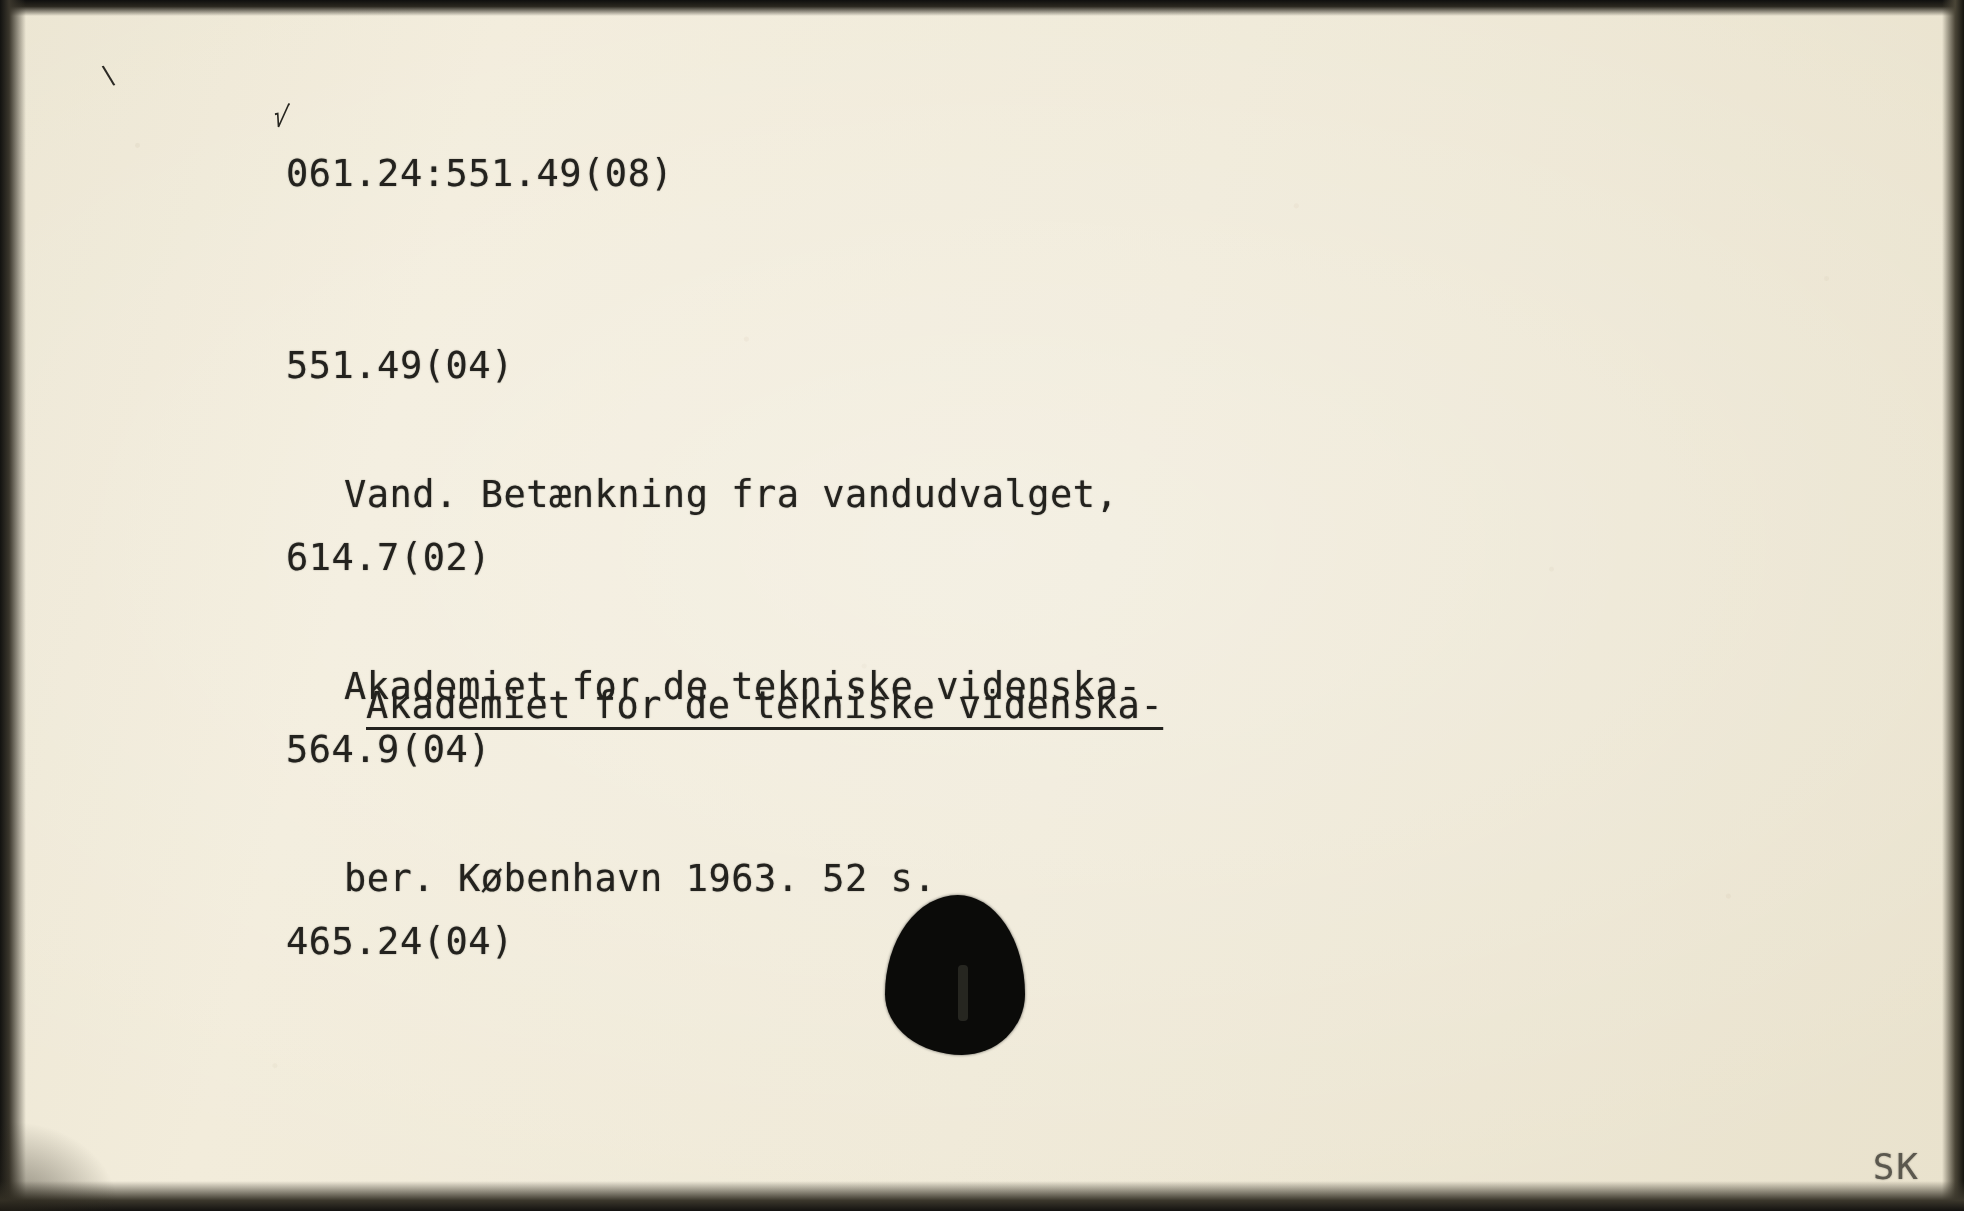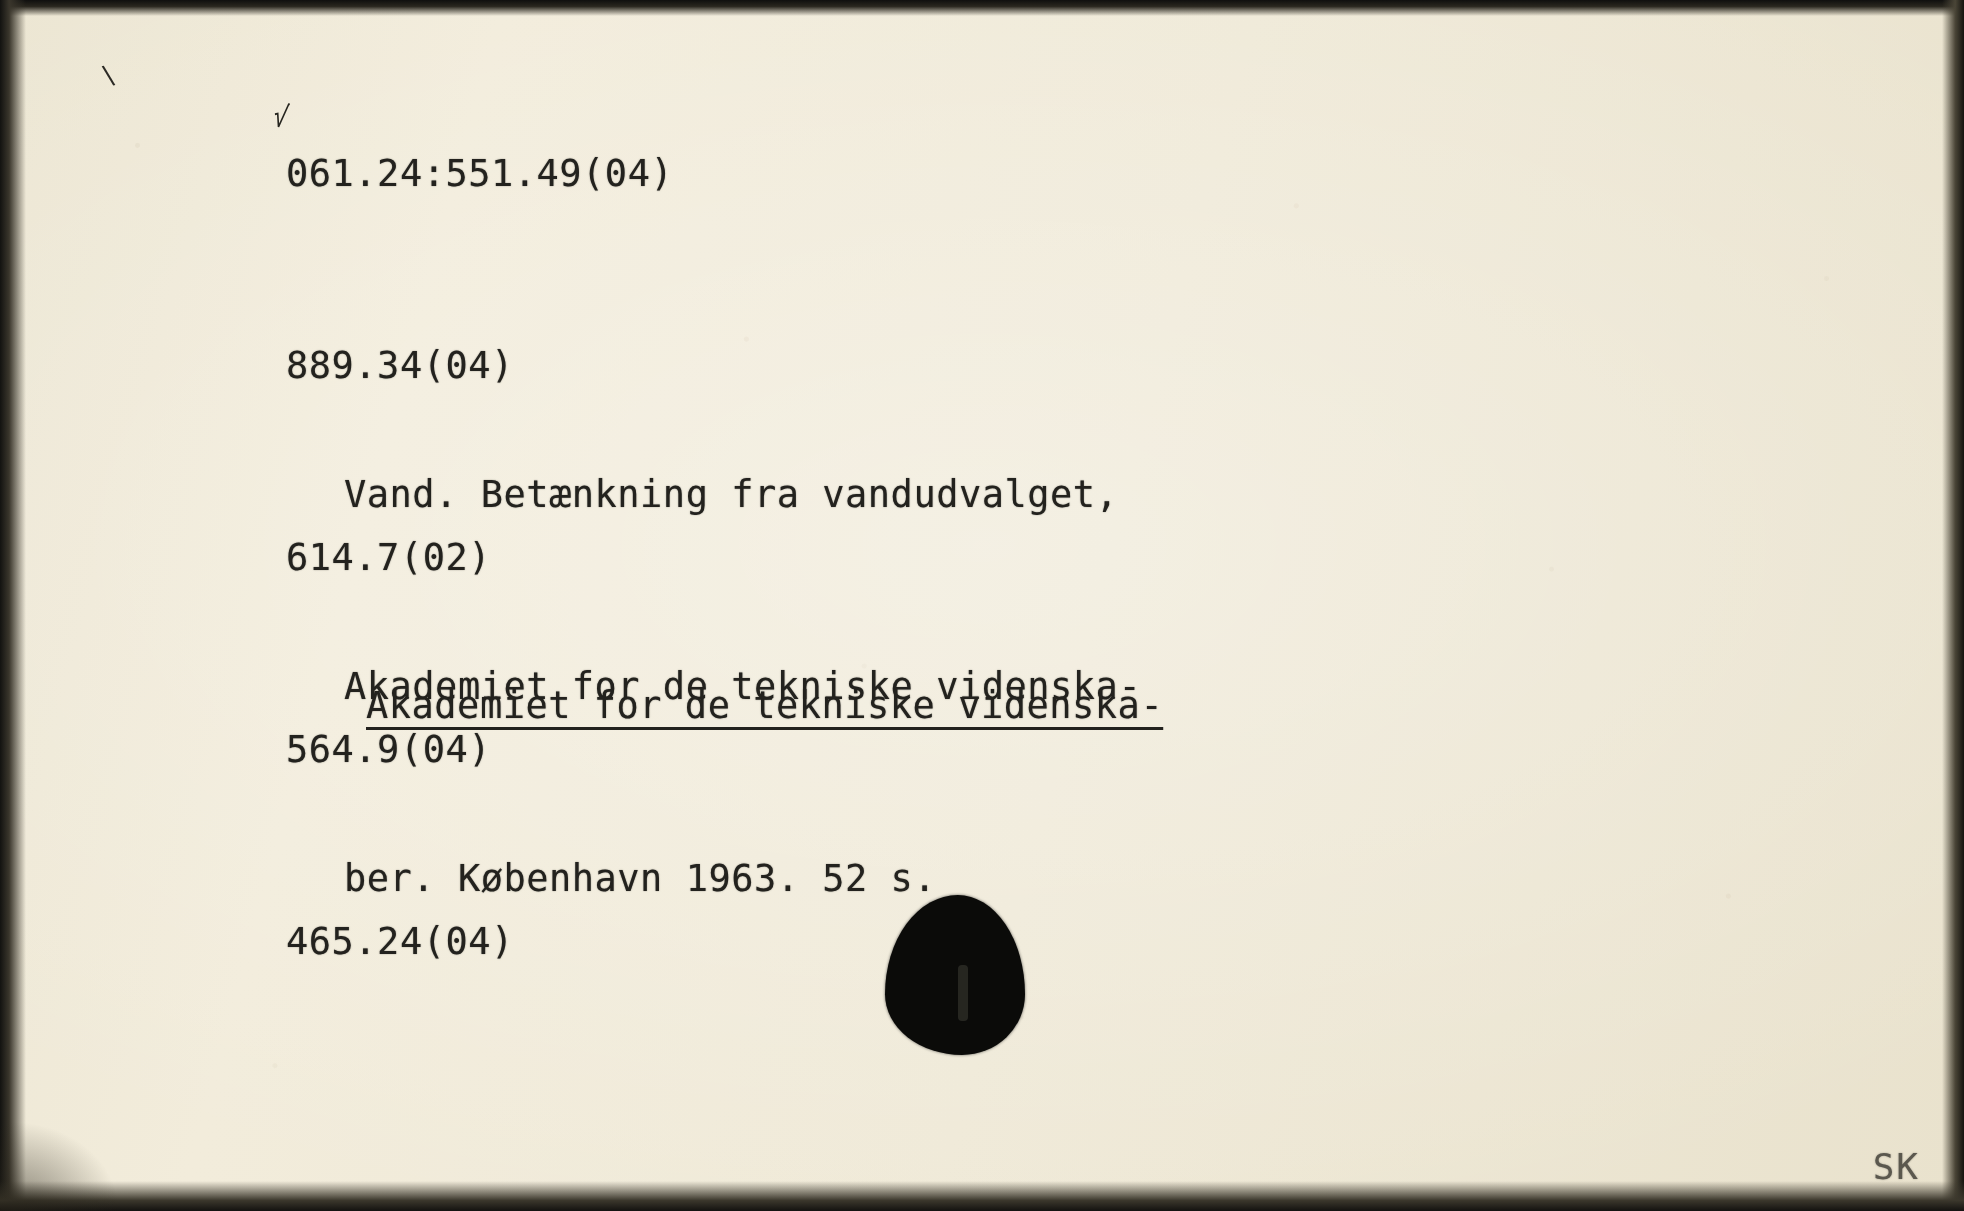--- a/index.html
+++ b/index.html
@@ -168,22 +168,22 @@
   <div class="edge-left"></div>
   <div class="edge-right"></div>
   <div class="edge-bottom"></div>
   <div class="corner-smudge"></div>
 
   <div class="tick-mark">\</div>
 
   <div class="cm-check">√</div>
 
   <div class="typed classmarks">
-    <span class="cm-line">061.24:551.49(04)</span>
-    <span class="cm-line">889.34(04)</span>
+    <span class="cm-line">061.24:551.49(08)</span>
+    <span class="cm-line">551.49(04)</span>
     <span class="cm-line">614.7(02)</span>
     <span class="cm-line">564.9(04)</span>
     <span class="cm-line">465.24(04)</span>
   </div>
 
   <div class="typed title-block">
     <span class="t-line">Vand. Betænkning fra vandudvalget,</span>
     <span class="t-line">Akademiet for de tekniske videnska-</span>
     <span class="t-line">ber. København 1963. 52 s.</span>
   </div>

